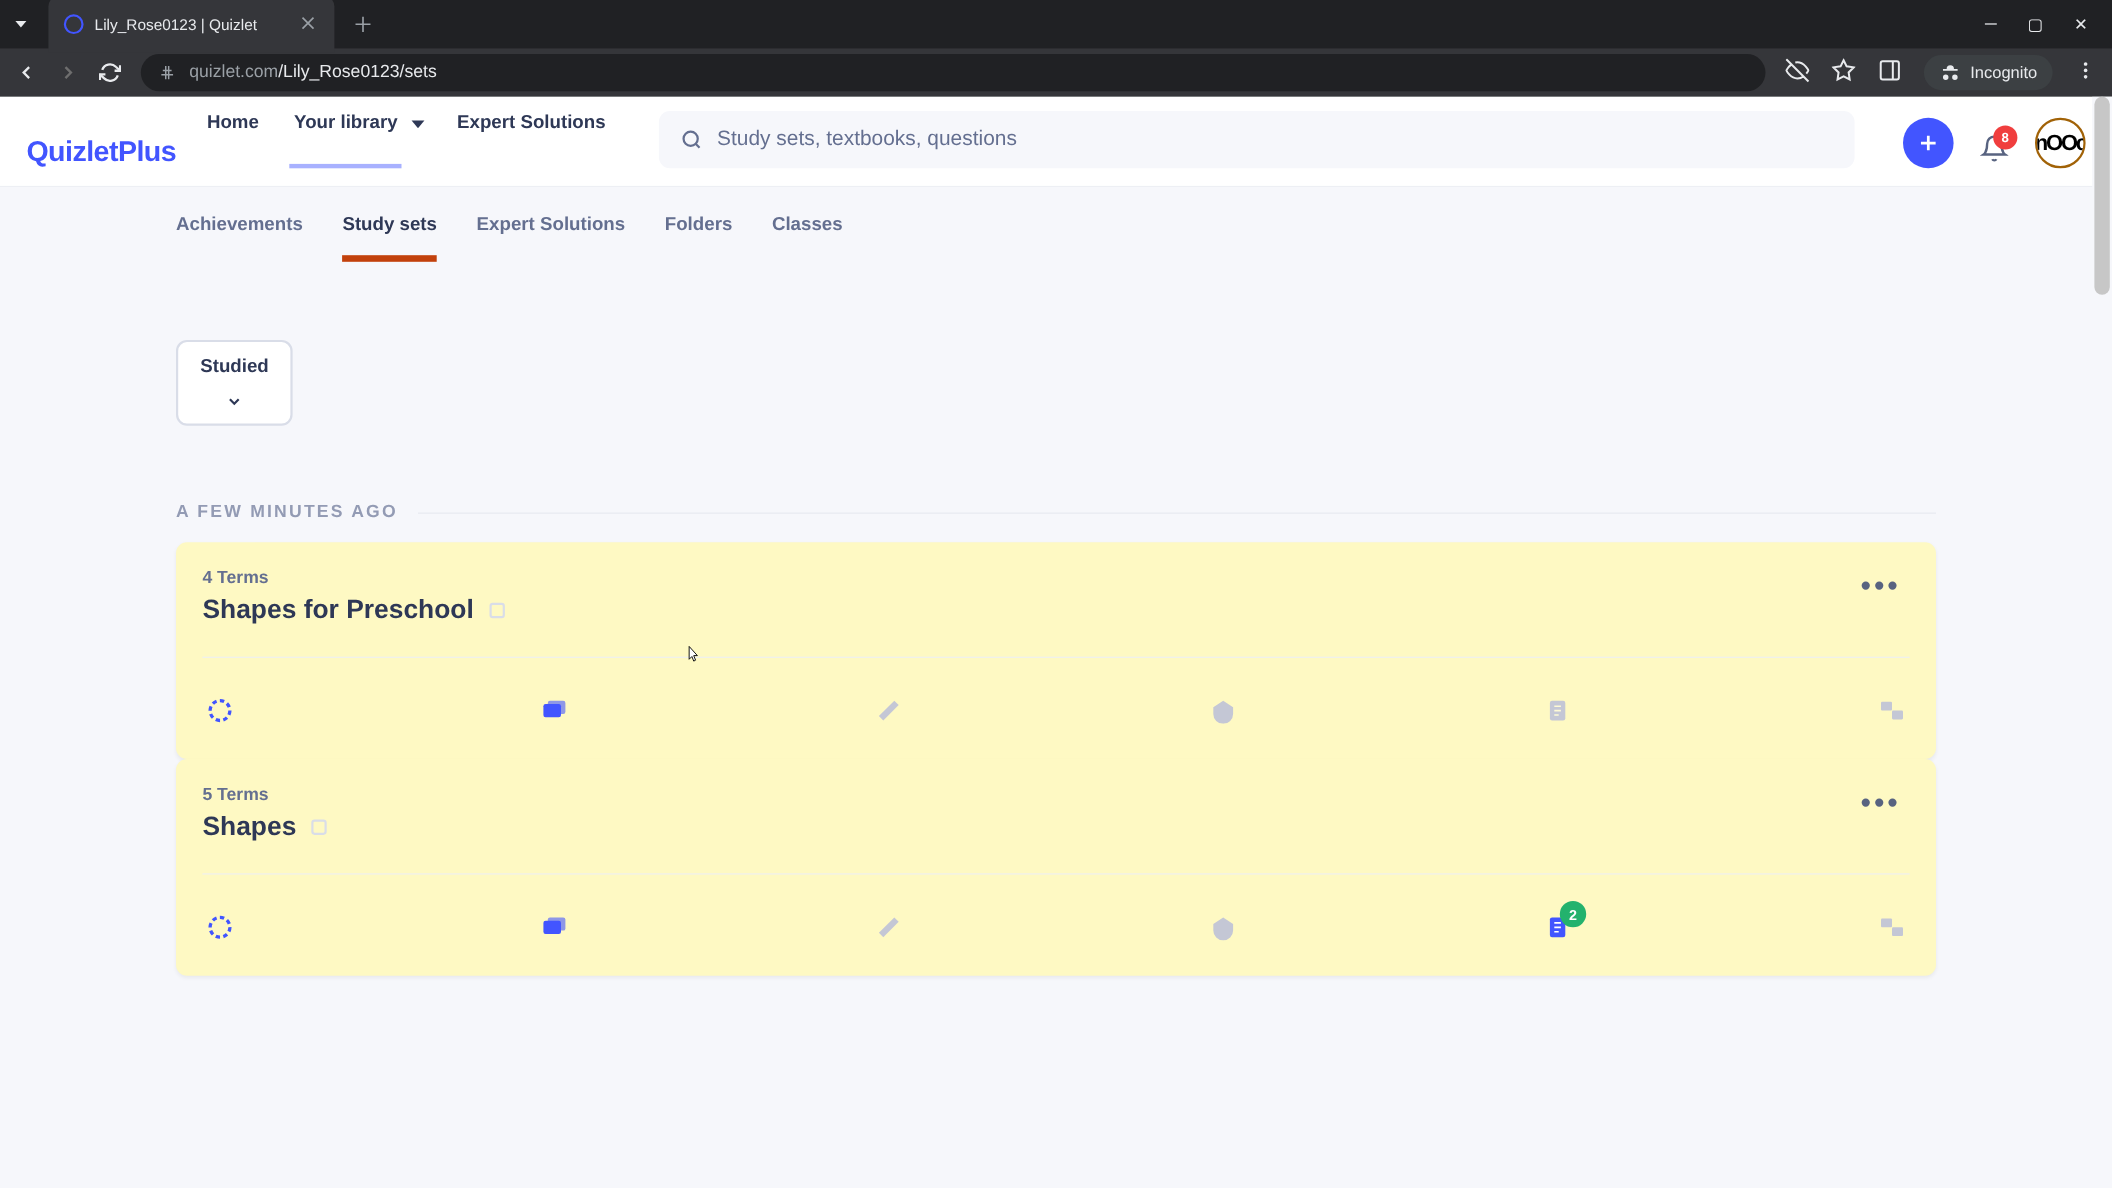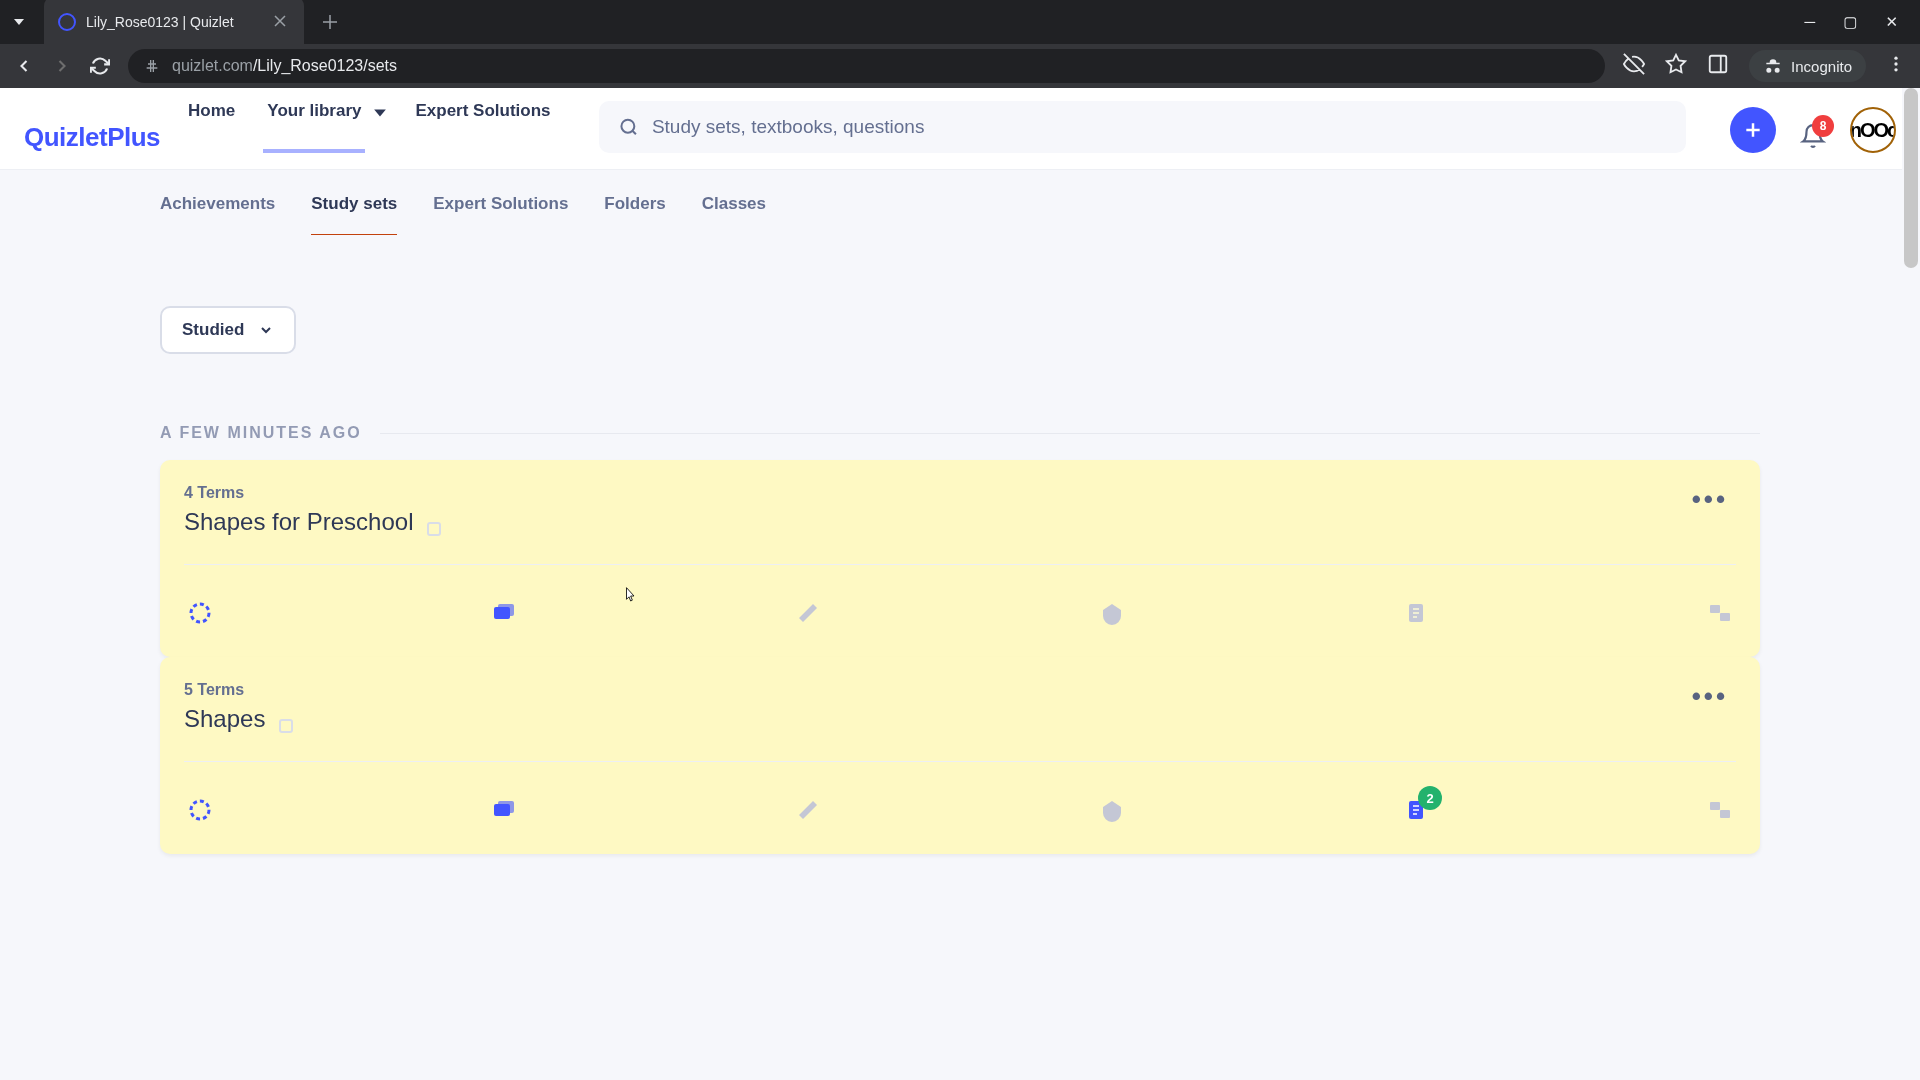--- a/index.html
+++ b/index.html
@@ -35,33 +35,33 @@
     .search-box input { border: none; background: transparent; font-size: 19px; color: #646f90; outline: none; width: 100%; }
     .search-box input::placeholder { color: #646f90; }
     .plus-btn { width: 46px; height: 46px; border-radius: 50%; background: #4255ff; display: flex; align-items: center; justify-content: center; color: #fff; cursor: pointer; }
     .bell-wrap { position: relative; cursor: pointer; }
     .bell-badge { position: absolute; top: -8px; right: -8px; background: #f03e3e; color: #fff; font-size: 12px; font-weight: 700; width: 22px; height: 22px; border-radius: 50%; display: flex; align-items: center; justify-content: center; }
     .avatar { width: 46px; height: 46px; border-radius: 50%; background: #fff; border: 2px solid #a16207; display: flex; align-items: center; justify-content: center; font-size: 20px; font-weight: 700; cursor: pointer; overflow: hidden; letter-spacing: -2px; }
     
     .content { padding: 0 160px; }
     .subnav { display: flex; gap: 36px; padding: 24px 0 0 0; border-bottom: 1px solid transparent; }
     .subnav-item { font-size: 17px; color: #646f90; font-weight: 600; padding: 0 0 18px 0; cursor: pointer; border-bottom: 3px solid transparent; }
-    .subnav-item.active { color: #2e3856; border-bottom: 1px solid #c2410c; }
+    .subnav-item.active { color: #2e3856; border-bottom: 6px solid #c2410c; }
     
     .filter { margin-top: 70px; }
-    .filter-btn { display: inline-flex; align-items: center; gap: 14px; background: #fff; border: 2px solid #d9dde8; border-radius: 10px; padding: 12px 20px; font-size: 17px; font-weight: 600; color: #2e3856; cursor: pointer; }
+    .filter-btn { display: inline-flex; align-items: center; gap: 14px; background: #fff; border: 2px solid #d9dde8; border-radius: 10px; padding: 12px 20px; font-size: 17px; font-weight: 600; color: #2e3856; cursor: pointer; flex-direction: column; }
     
     .section-header { font-size: 16px; font-weight: 700; letter-spacing: 2px; color: #939bb4; margin: 70px 0 18px 0; position: relative; }
     .section-header::after { content: ''; position: absolute; left: 220px; right: 0; top: 50%; height: 1px; background: #e7e9ef; }
     .section-header.short::after { left: 110px; }
     
     .card { background: #fef9c3; border-radius: 10px; padding: 24px 24px 0 24px; box-shadow: 0 2px 4px rgba(0,0,0,0.06); }
     .card-top { display: flex; justify-content: space-between; align-items: flex-start; }
     .card-terms { font-size: 16px; font-weight: 700; color: #646f90; margin-bottom: 6px; }
-    .card-title { font-size: 24px; font-weight: 400; color: #2e3856; display: flex; align-items: flex-end; gap: 14px; }
+    .card-title { font-size: 24px; font-weight: 700; color: #2e3856; display: flex; align-items: center; gap: 14px; }
     .title-badge { width: 14px; height: 14px; border: 2px solid #d9dde8; border-radius: 3px; }
     .more-btn { color: #586380; cursor: pointer; font-size: 26px; letter-spacing: 3px; font-weight: 700; padding: 0 8px; }
     
     .card-actions { display: flex; justify-content: space-between; padding: 36px 4px 32px 4px; border-top: 1px solid #edeff4; margin-top: 28px; }
     .action-icon { width: 24px; height: 24px; cursor: pointer; position: relative; }
     .action-icon.dim { opacity: 0.3; }
     .action-badge { position: absolute; top: -12px; right: -14px; background: #23b26d; color: #fff; font-size: 13px; font-weight: 700; width: 24px; height: 24px; border-radius: 50%; display: flex; align-items: center; justify-content: center; }
     
     .cursor-icon { position: absolute; width: 14px; height: 20px; }
     

